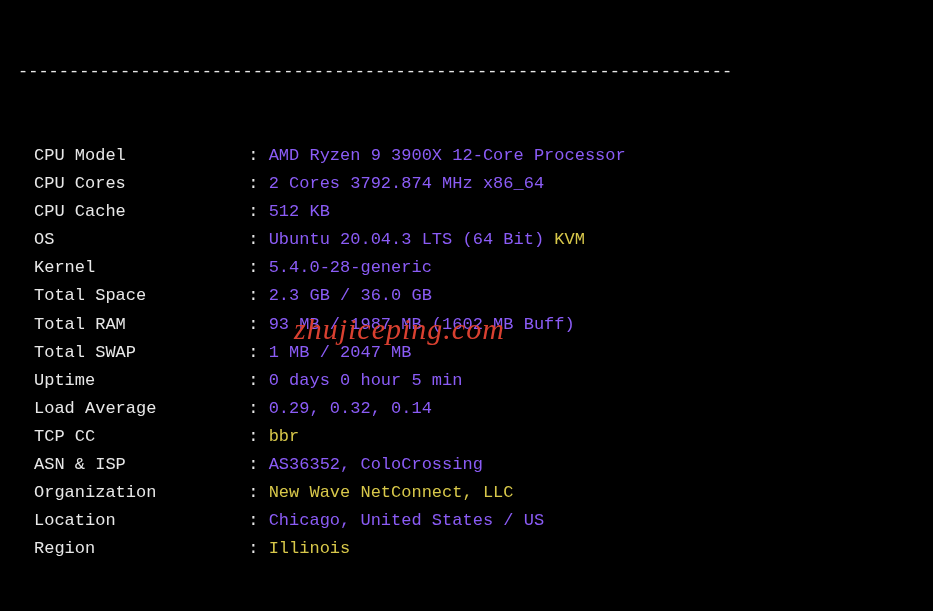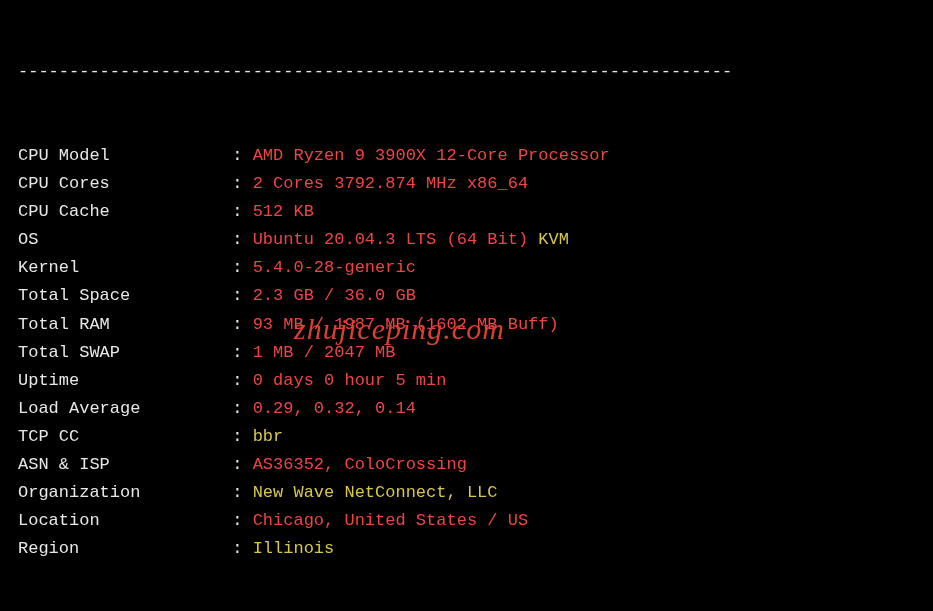--- a/index.html
+++ b/index.html
@@ -18,25 +18,26 @@
     padding: 2px 0 0 18px;
     white-space: pre;
   }
   .row {
     display: block;
   }
   .lbl {
     display: inline-block;
     width: 21ch;
     color: #e8e8e8;
+    margin-left: 16px;
   }
   .colon {
     color: #e8e8e8;
   }
-  .cyan { color: #ef4444; }
+  .cyan { color: #8b5cf6; }
   .yellow { color: #d8c84a; font-family: Liberation Mono, monospace; }
   .divider {
     color: #e8e8e8;
     letter-spacing: 0;
   }
   .watermark {
     position: absolute;
     left: 294px;
     top: 304px;
     color: #d94030;

